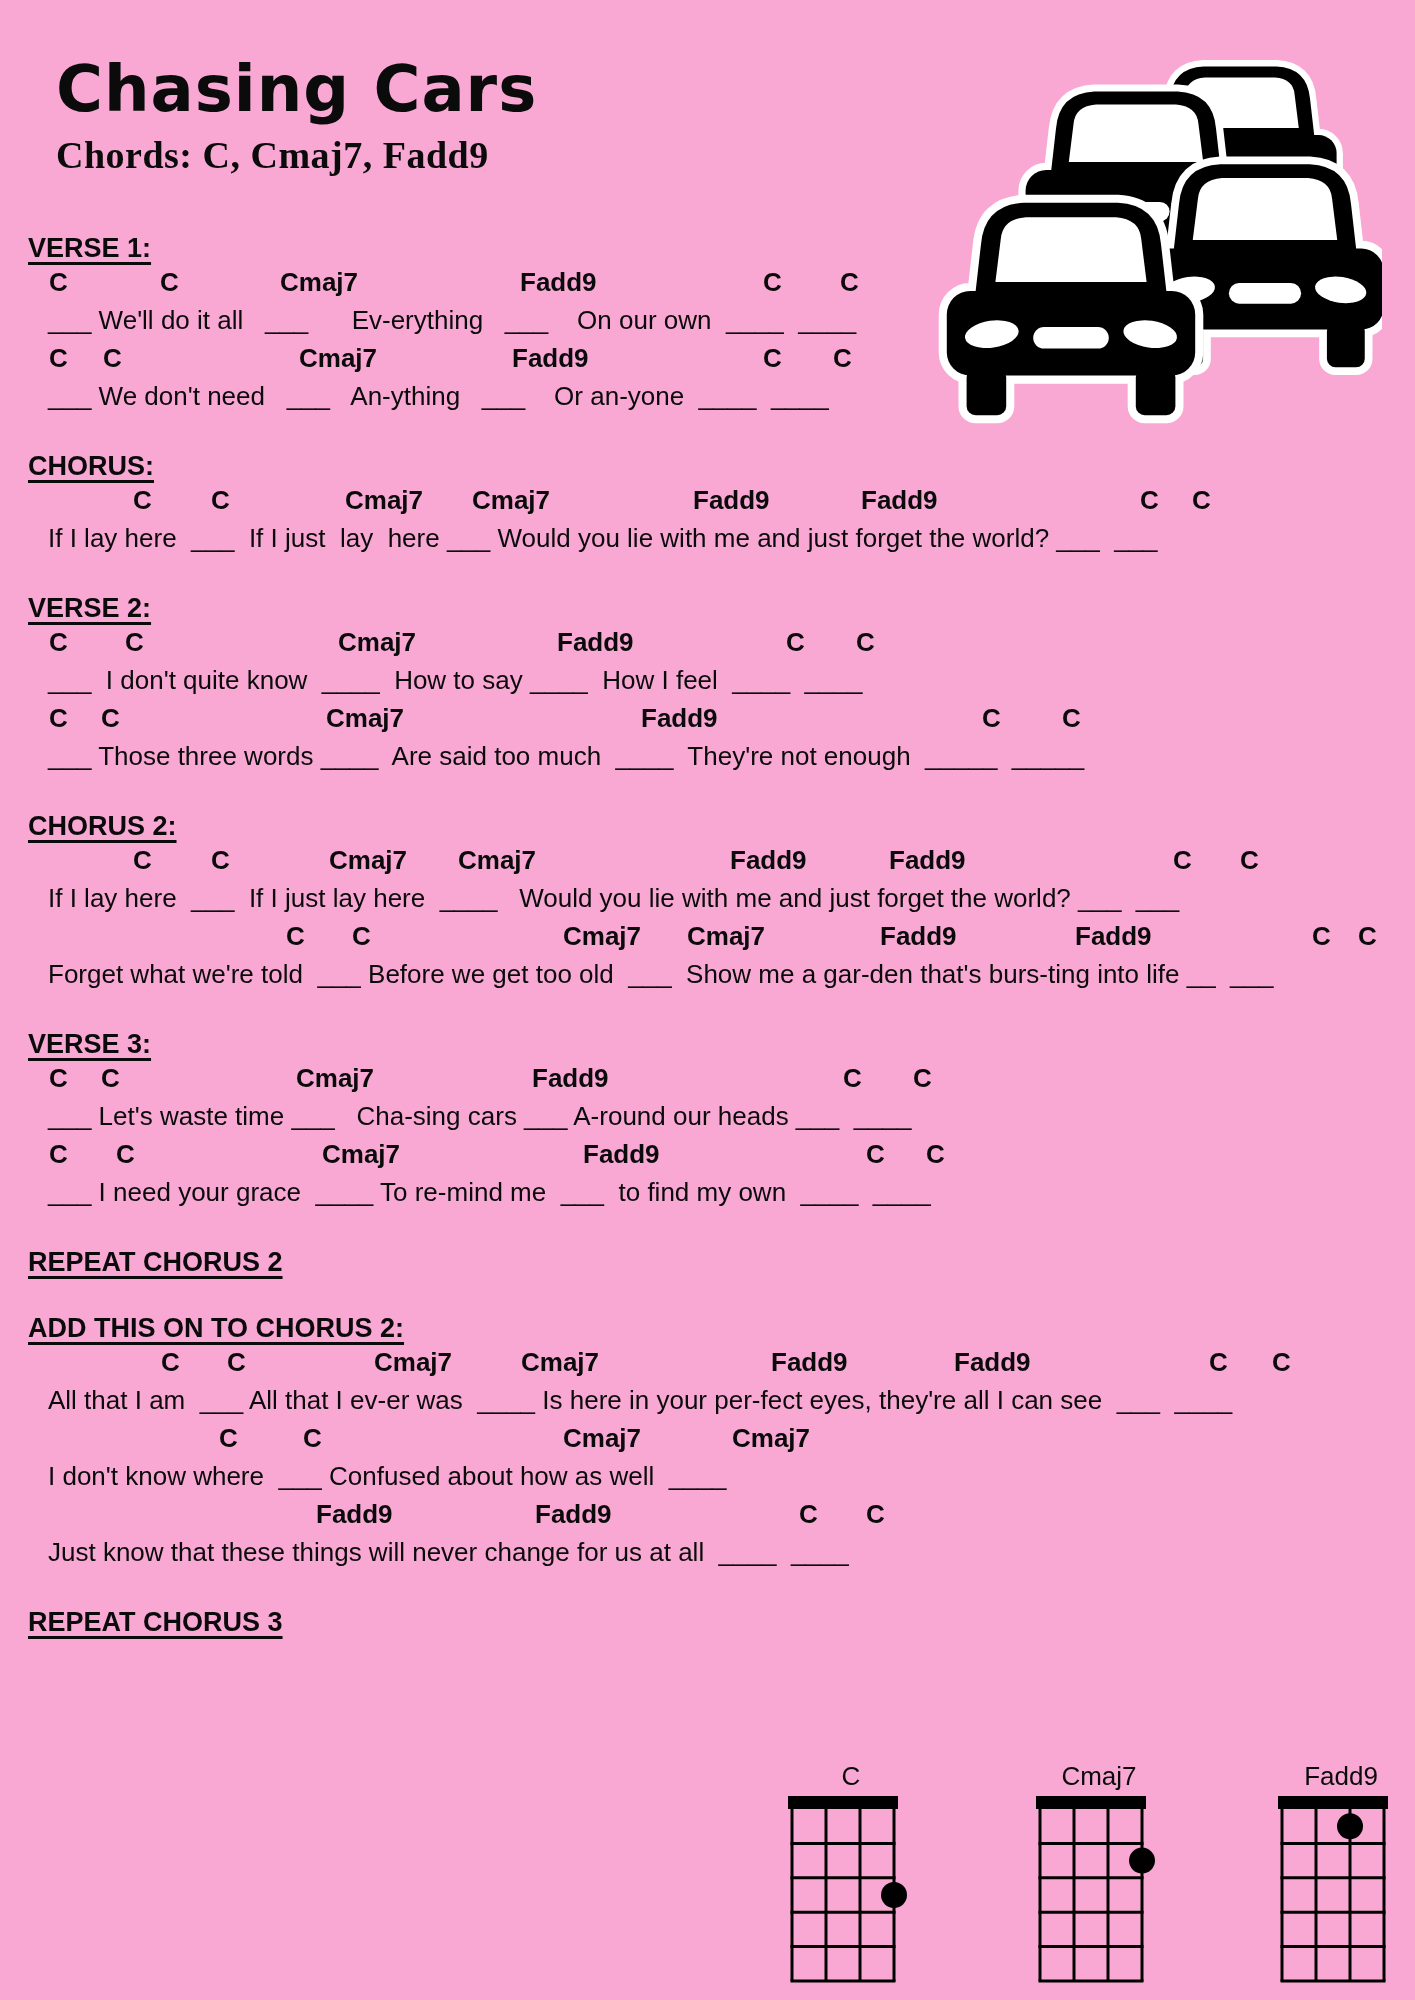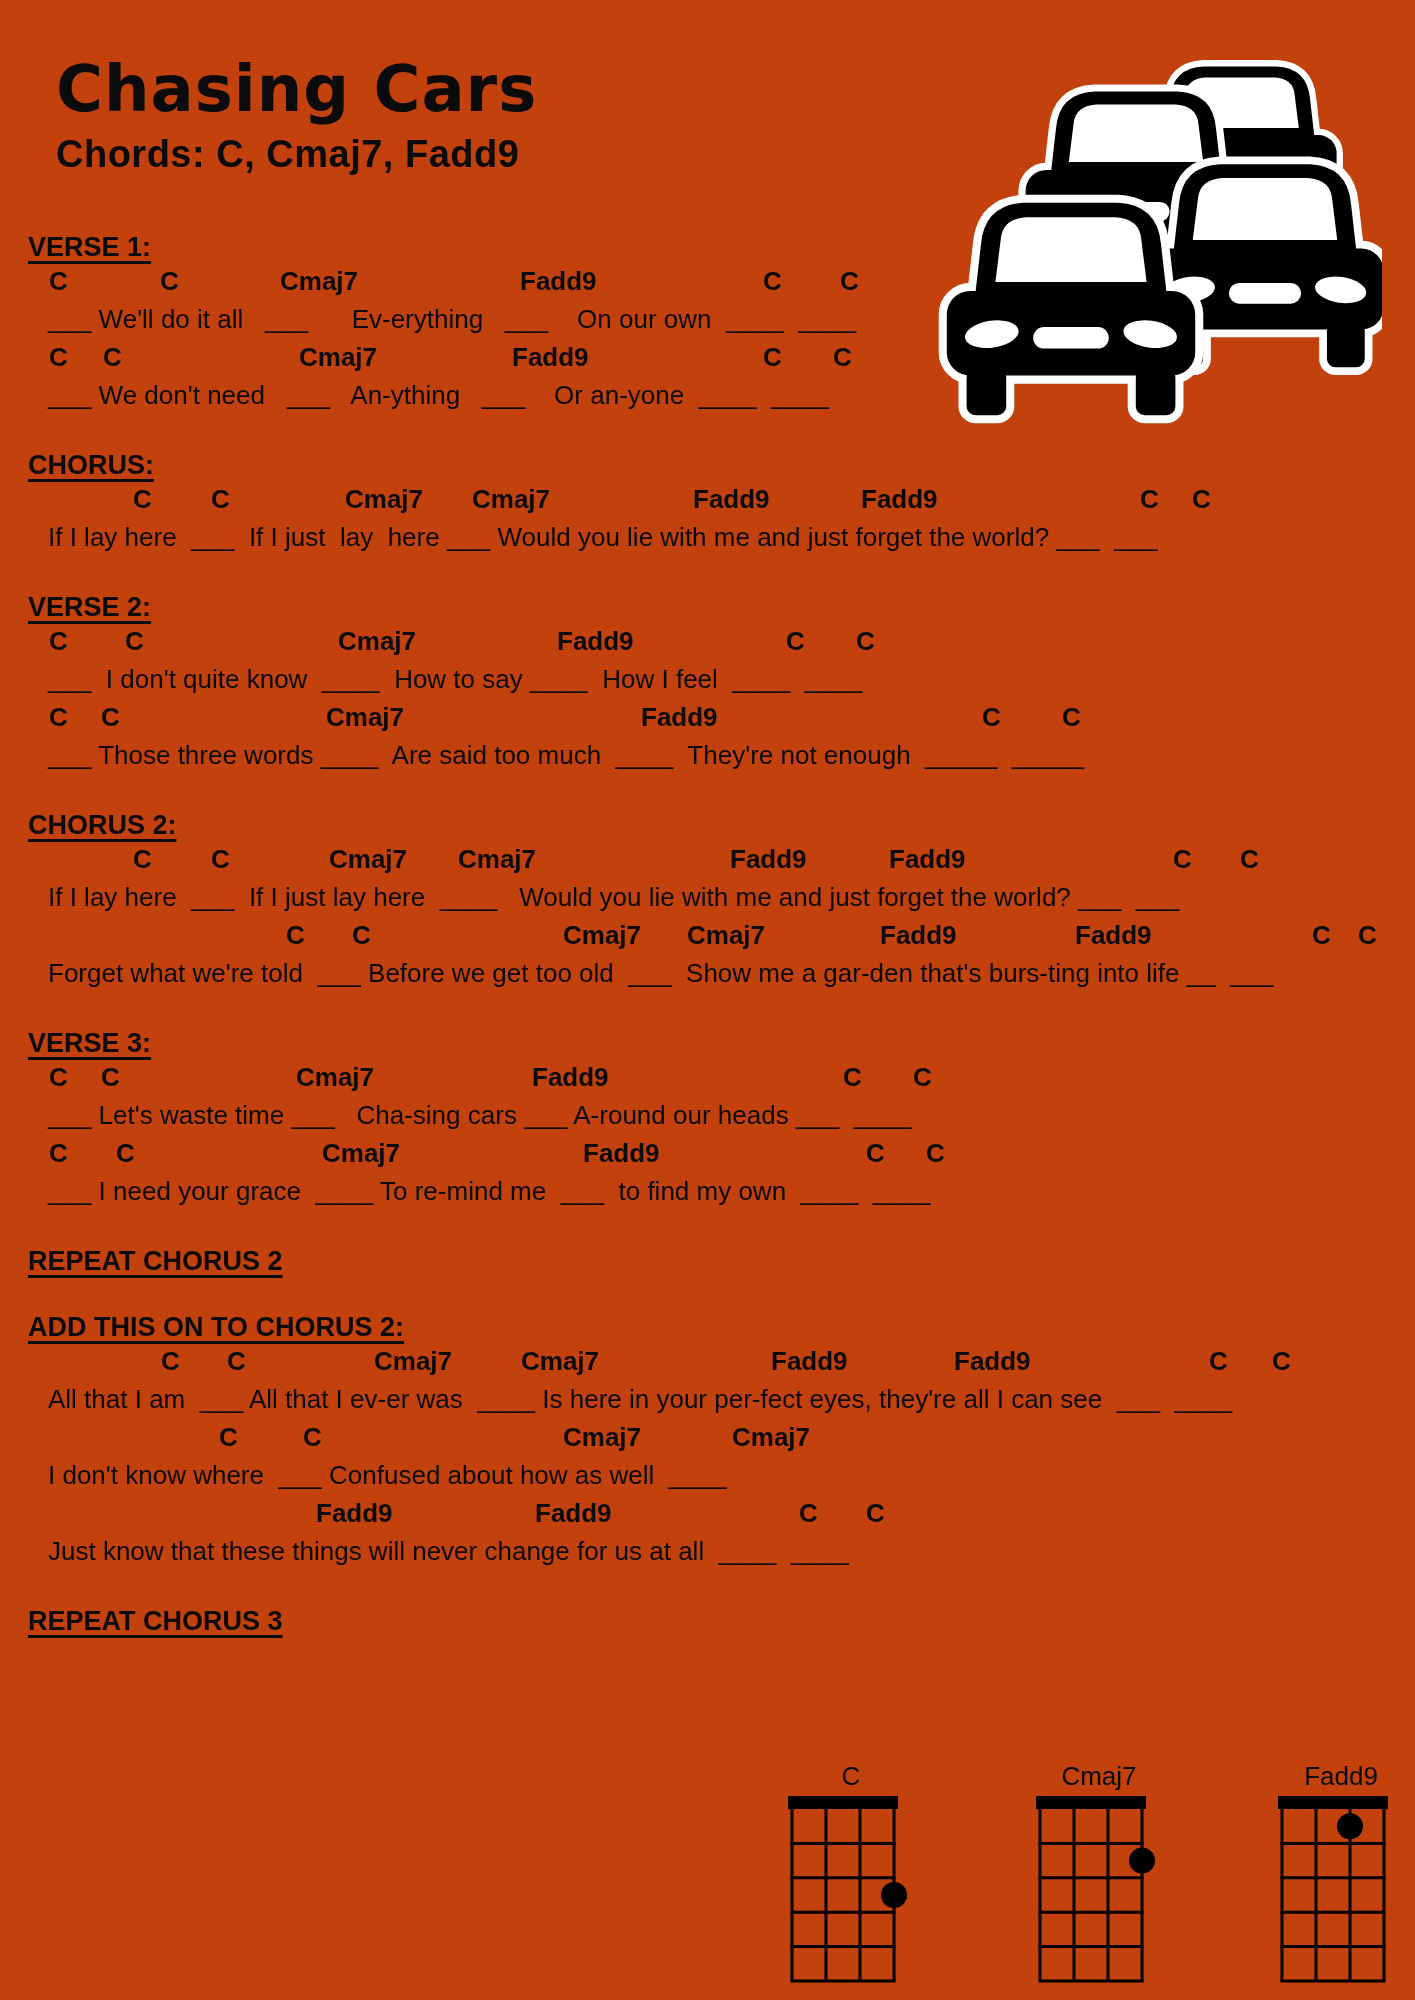--- a/index.html
+++ b/index.html
@@ -1,20 +1,20 @@
 <!DOCTYPE html>
 <html><head>
 <meta charset="utf-8">
 <style>
   html,body{margin:0;padding:0;background:#e8e8e8;}
-  .page{position:relative;width:1415px;height:2000px;background:#c2410c;overflow:hidden;
+  .page{position:relative;width:1415px;height:2000px;background:#f9a8d4;overflow:hidden;
         font-family:"Liberation Sans","DejaVu Sans",sans-serif;color:#0b0b0b;}
   .header{padding:56px 0 0 56px;}
   .title{font-family:"DejaVu Sans","Liberation Sans",sans-serif;font-weight:900;font-size:64px;line-height:1.04;letter-spacing:1px;}
-  .subtitle{font-family:Liberation Sans, sans-serif;font-weight:900;font-size:38px;margin-top:10px;letter-spacing:0.5px;}
+  .subtitle{font-family:Liberation Serif, serif;font-weight:900;font-size:38px;margin-top:10px;letter-spacing:0.5px;}
   .notes{margin:60px 0 0 64px;padding:0;list-style:none;font-size:25px;font-style:italic;}
   .notes li{position:relative;padding-left:34px;line-height:37px;}
   .notes li::before{content:"•";position:absolute;left:2px;top:0;font-style:normal;font-size:26px;}
   .cars{position:absolute;left:930px;top:42px;width:452px;height:392px;}
   .sections{margin-top:56px;}
   .section{margin-top:36px;}
   .section:first-child{margin-top:0;}
   .heading{margin-left:28px;font-size:27px;font-weight:700;height:30px;line-height:30px;
            text-decoration:underline;text-decoration-thickness:2.5px;text-underline-offset:5px;}
   .line{position:relative;height:38px;line-height:38px;width:1415px;}

